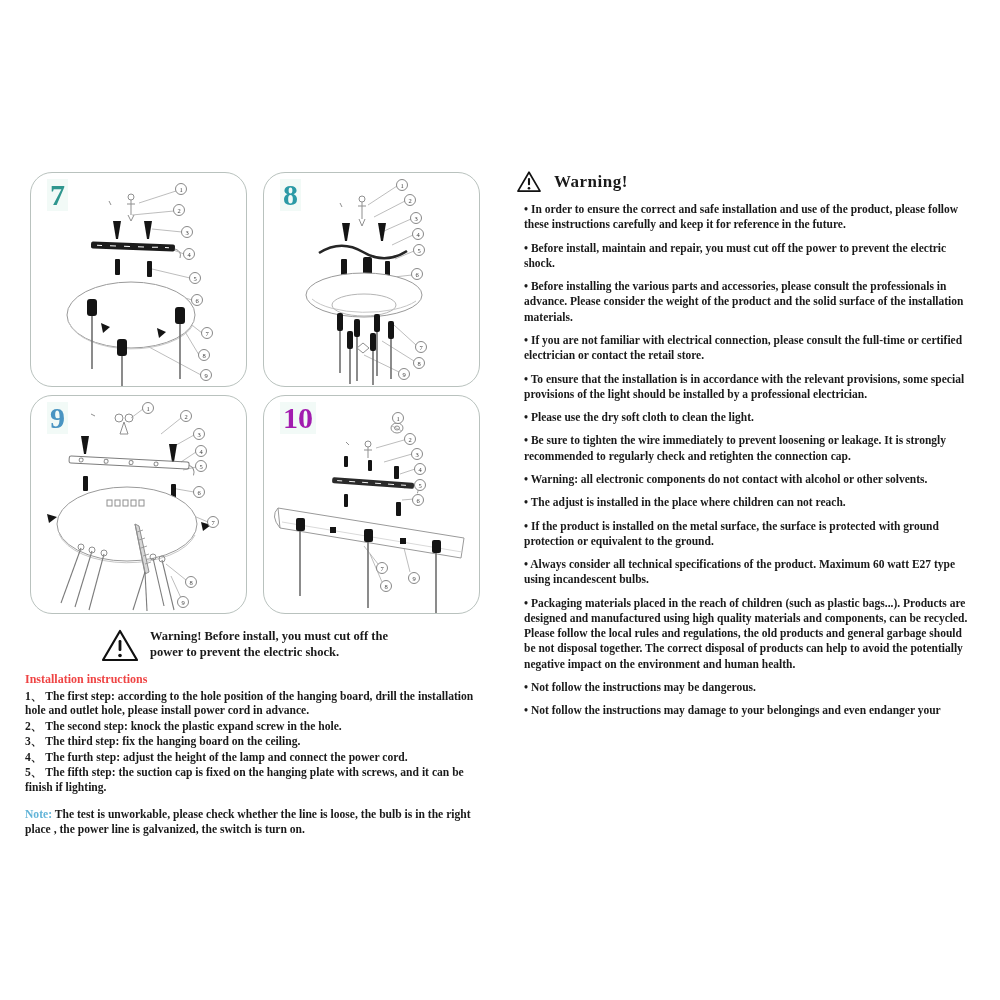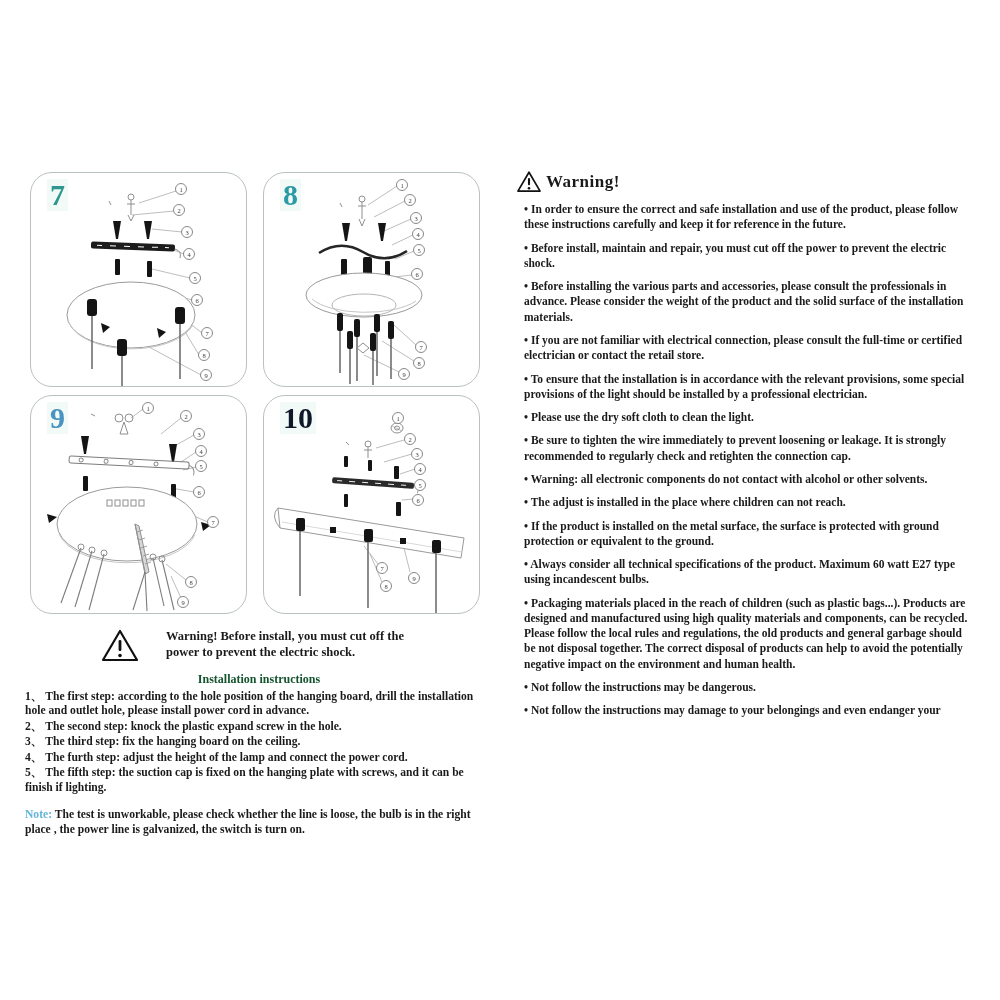--- a/index.html
+++ b/index.html
@@ -19,33 +19,33 @@
   .panel svg{position:absolute;top:0;left:0;}
   .diag-outline{stroke:#8f8f8f;fill:none;stroke-width:1;}
   .diag-black{fill:#141414;stroke:none;}
   .leader{stroke:#a0a0a0;stroke-width:0.7;fill:none;}
   .callout{stroke:#7a7a7a;fill:#ffffff;stroke-width:0.9;}
   .callout-num{font-size:6.5px;fill:#3a3a3a;text-anchor:middle;font-family:"Liberation Serif",serif;}
   .rod{stroke:#6f6f6f;stroke-width:1.6;}
   .thin-rod{stroke:#7c7c7c;stroke-width:1.1;}
 
   .mini-warning{
-    position:absolute;left:100px;top:628px;width:310px;display:flex;gap:26px;align-items:flex-start;
+    position:absolute;left:100px;top:628px;width:310px;display:flex;gap:10px;align-items:flex-start;
   }
   .mini-warning .text{font-size:12.5px;font-weight:bold;line-height:1.3;}
 
   .install{position:absolute;left:25px;top:672px;width:468px;}
-  .install-title{font-size:12px;font-weight:bold;color:#14532d;margin:0 0 3px 0;text-align:center;}
+  .install-title{font-size:12px;font-weight:bold;color:#ef4444;margin:0 0 3px 0;}
   .steps{margin:0;padding:0;list-style:none;}
   .steps li{font-size:11.6px;font-weight:bold;line-height:1.25;margin:0 0 1px 0;}
   .note-line{font-size:11.6px;font-weight:bold;line-height:1.25;margin-top:13px;}
   .note-label{color:#62b4d8;}
 
   .warn-col{position:absolute;left:516px;top:170px;width:462px;}
-  .warn-header{display:flex;align-items:center;gap:4px;margin-bottom:4px;}
+  .warn-header{display:flex;align-items:center;gap:12px;margin-bottom:4px;}
   .warn-title{font-size:17px;font-weight:bold;letter-spacing:0.5px;}
   .warn-list{margin:0;padding:0;list-style:none;}
   .warn-list li{
     font-size:11.5px;font-weight:bold;line-height:1.33;margin:8px;
   }
   .warn-list li::before{content:"\2022  ";}
   .tri-icon{flex:0 0 auto;}
 </style>
 </head>
 <body>
@@ -371,21 +371,21 @@
       <circle class="callout" cx="154" cy="104" r="5.5"></circle>
         <text class="callout-num" x="154" y="106.5">6</text>
       <circle class="callout" cx="118" cy="172" r="5.5"></circle>
         <text class="callout-num" x="118" y="174.5">7</text>
       <circle class="callout" cx="122" cy="190" r="5.5"></circle>
         <text class="callout-num" x="122" y="192.5">8</text>
       <circle class="callout" cx="150" cy="182" r="5.5"></circle>
         <text class="callout-num" x="150" y="184.5">9</text>
     </g>
   </svg>
-  <div class="panel-number" style="color: #0f172a;">10</div>
+  <div class="panel-number" style="color: #a21caf;">10</div>
 </div>
 
 <div class="mini-warning">
   <svg class="tri-icon" width="40" height="36" viewBox="0 0 40 36">
     <path d="M20,3 L37,32 L3,32 Z" fill="none" stroke="#111" stroke-width="2.2" stroke-linejoin="round"></path>
     <rect x="18.6" y="12" width="2.8" height="11" rx="1.2" fill="#111"></rect>
     <circle cx="20" cy="27.5" r="1.8" fill="#111"></circle>
   </svg>
   <div class="text">Warning! Before install, you must cut off the power to prevent the electric shock.</div>
 </div>

